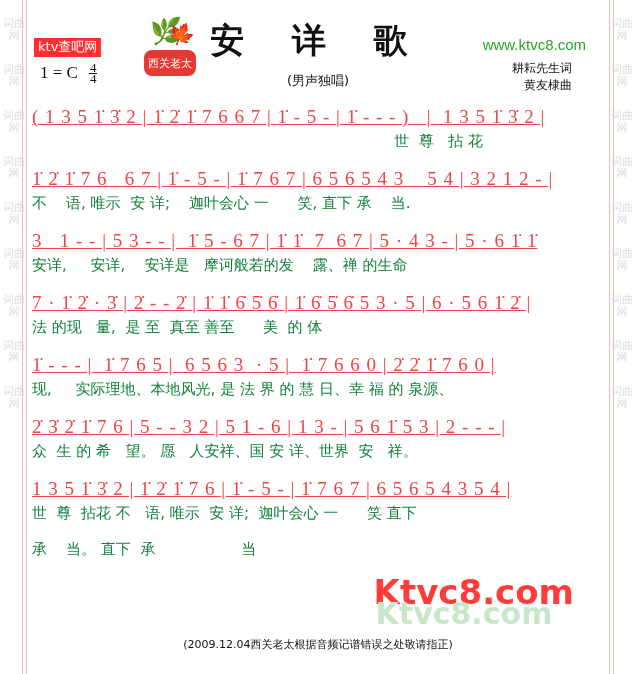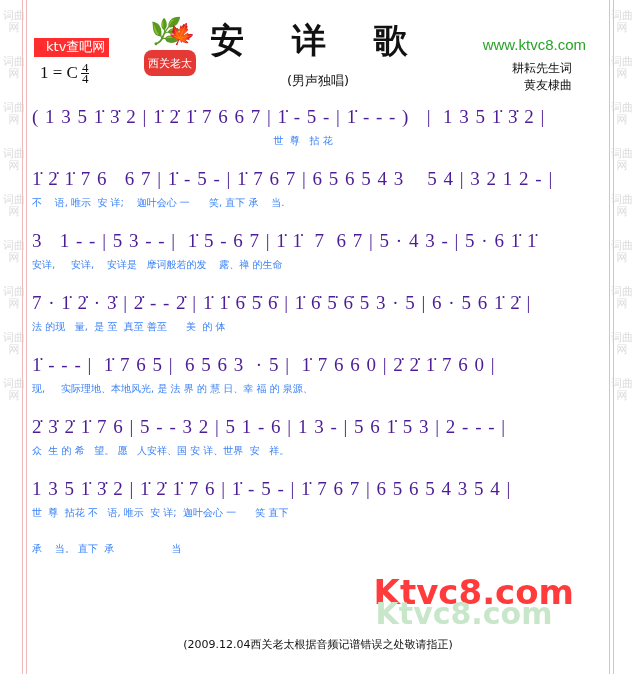--- a/index.html
+++ b/index.html
@@ -16,21 +16,21 @@
     pointer-events:none;
     z-index:0;
   }
   .wm-col{
     position:absolute;
     top:0;bottom:0;
     width:24px;
     display:flex;flex-direction:column;
     justify-content:flex-start;
     gap:22px;
-    padding-top:10px;
+    padding-top:18px;
     color:#cfcfcf;
     font-size:11px;
     line-height:12px;
     text-align:center;
     font-family:"DejaVu Sans", sans-serif;
   }
   .wm-left{left:2px;}
   .wm-right{right:2px;}
   .wm-blk{opacity:.75;}
   
@@ -41,29 +41,29 @@
     position:absolute;
     left:28px;top:0;right:28px;bottom:0;
     z-index:2;
   }
   
   .hdr{position:relative;height:104px;}
   .ktv-badge{
     position:absolute;left:6px;top:38px;
     background:#ff2d2d;color:#ffffff;
     font-size:13px;line-height:16px;
-    padding:1px 4px 2px 12px;
+    padding:1px 4px 2px 4px;
     font-family:"DejaVu Sans", sans-serif;
     letter-spacing:0px;
   }
   .keysig{
     position:absolute;left:12px;top:62px;
     font-size:17px;color:#111;
     font-family:"Liberation Serif", serif;
-    display:flex;align-items:center;gap:3px;
+    display:flex;align-items:center;gap:11px;
   }
   .frac{display:inline-flex;flex-direction:column;align-items:center;line-height:10px;font-size:13px;position:relative;top:1px;}
   .frac span{display:block;}
   .frac .num{border-bottom:1px solid #111;padding:0 1px;}
   .logo{
     position:absolute;left:110px;top:20px;width:62px;height:62px;
   }
   .logo .leaf{position:absolute;font-size:26px;color:#2e7d32;left:12px;top:-4px;}
   .logo .leaf2{position:absolute;font-size:22px;color:#43a047;left:30px;top:2px;transform:rotate(25deg);}
   .logo .box{
@@ -97,30 +97,31 @@
     position:absolute;right:36px;top:60px;
     font-size:12px;color:#111;line-height:17px;text-align:right;
     font-family:"DejaVu Sans", sans-serif;
   }
   
   .body{position:relative;padding:0 4px;}
   .line{position:relative;margin-bottom:2px;}
   .notes{
     font-family:"Liberation Serif", serif;
     font-size:19px;
-    color:#4c1d95;
+    color:#ef4444;
     letter-spacing:1px;
     white-space:pre;
     line-height:26px;
     height:26px;
+    text-decoration:underline;
   }
   .lyric{
     font-family:"DejaVu Sans", sans-serif;
-    font-size:10px;
-    color:#3b82f6;
+    font-size:15px;
+    color:#15803d;
     white-space:pre;
     line-height:22px;
     height:22px;
     letter-spacing:0px;
   }
   .spacer{height:12px;}
   
   .wm-logo{
     position:absolute;right:34px;bottom:62px;
     font-size:34px;font-weight:bold;color:#ff3b3b;

